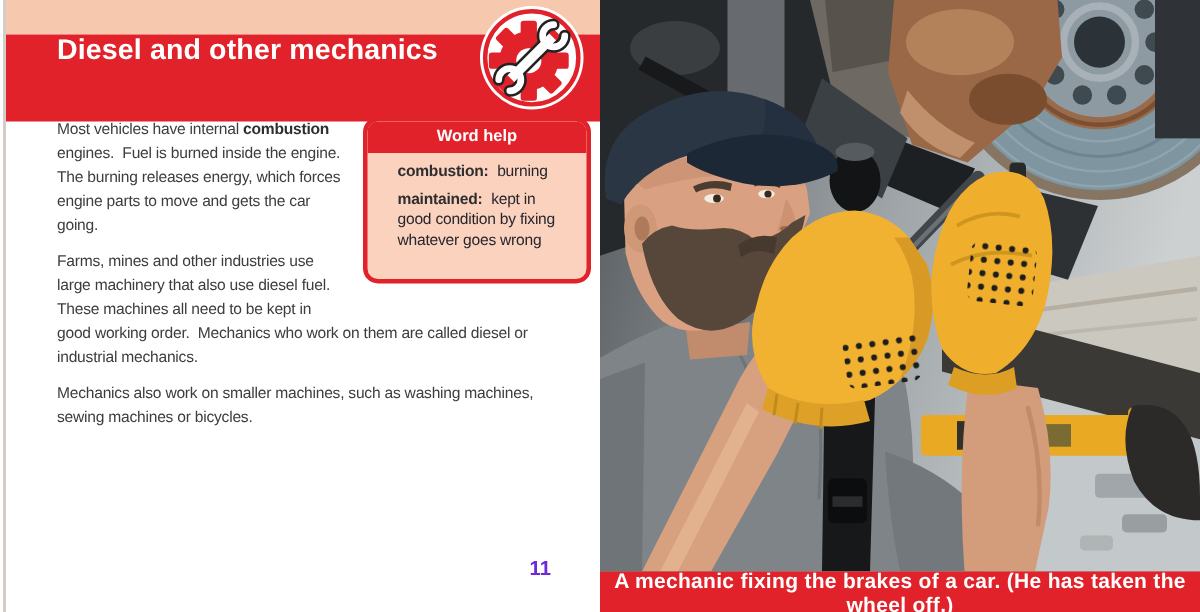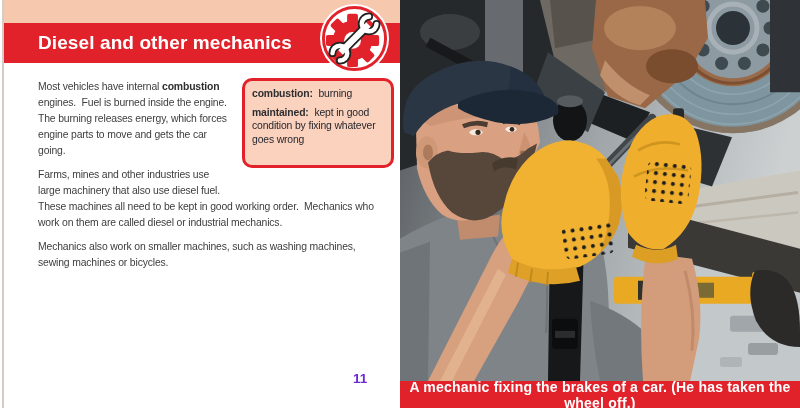--- a/index.html
+++ b/index.html
@@ -7,39 +7,39 @@
     width:800px;height:408px;position:relative;overflow:hidden;
     background:#ffffff;
     font-family:"Liberation Sans","DejaVu Sans",sans-serif;
     -webkit-font-smoothing:antialiased;
   }
   .spread{position:absolute;inset:0;}
 
   
   .page-left{position:absolute;left:0;top:0;width:400px;height:408px;background:#fff;}
   .band-pink{position:absolute;left:0;top:0;width:100%;height:23px;background:var(--pink,#f6c8ae);}
-  .band-red{position:absolute;left:0;top:23px;width:100%;height:40px;background:var(--red,#e2222b);
-    display:flex;align-items:center;box-sizing:border-box;padding-left:38px;}
+  .band-red{position:absolute;left:0;top:23px;width:100%;height:58px;background:var(--red,#e2222b);
+    display:flex;box-sizing:border-box;padding-left:38px;}
   .page-title{margin:0;color:#fff;font-size:19px;font-weight:bold;letter-spacing:0.1px;}
   .spine-white{position:absolute;left:0;top:0;width:2px;height:408px;background:#ffffff;z-index:6;}
   .spine-gray{position:absolute;left:2px;top:0;width:2px;height:408px;background:#d4ccc6;z-index:6;}
 
   .gear-badge{position:absolute;left:319px;top:3px;width:71px;height:71px;z-index:5;}
 
   .content{position:absolute;left:38px;top:79px;width:356px;
     font-size:10.4px;line-height:16px;letter-spacing:-0.15px;color:#3d3d3f;}
   .content p{margin:0 14px 8px 0;white-space:pre-wrap;}
   .content b{color:#2e2e30;}
 
   .wordhelp{float:right;width:152px;margin:-1px 0 18px 12px;
     border:3px solid var(--red,#e2222b);border-radius:10px;
     background:var(--wordhelp_bg,#fbd2bd);overflow:hidden;box-sizing:border-box;}
   .wh-header{background:var(--red,#e2222b);color:#fff;font-weight:bold;font-size:11px;
     text-align:center;padding:2px 0 3px;letter-spacing:0;}
-  .wh-body{padding:6px 7px 7px;}
+  .wh-body{padding:6px 20px 7px;}
   .wh-body p{margin:0 0 5px;font-size:10.4px;line-height:13.5px;letter-spacing:-0.15px;
     color:#26262e;white-space:normal;}
   .wh-body p:last-child{margin-bottom:12px;}
   .wh-body b{margin-right:3px;}
 
   .pagenum{position:absolute;left:353px;top:371px;font-size:13.5px;font-weight:bold;color:#6d28d9;}
 
   
   .page-right{position:absolute;left:400px;top:0;width:400px;height:408px;background:#9aa0a4;}
   .photo{position:absolute;left:0;top:0;width:400px;height:381px;display:block;}
@@ -83,20 +83,21 @@
           <path d="M30.7,62.3 A7.5,7.5 0 1 1 41.3,62.3" fill="none" stroke="#222222" stroke-width="8" stroke-linecap="round"></path>
           <line x1="36" y1="16" x2="36" y2="56" stroke="#ffffff" stroke-width="6.5"></line>
           <path d="M41.3,9.7 A7.5,7.5 0 1 1 30.7,9.7" fill="none" stroke="#ffffff" stroke-width="4.5" stroke-linecap="round"></path>
           <path d="M30.7,62.3 A7.5,7.5 0 1 1 41.3,62.3" fill="none" stroke="#ffffff" stroke-width="4.5" stroke-linecap="round"></path>
         </g>
       </svg>
     </div>
 
     <div class="content">
       <aside class="wordhelp">
+        <div class="wh-header">Word help</div>
         <div class="wh-body">
           <p><b>combustion:</b> <span>burning</span></p>
           <p><b>maintained:</b> <span>kept in good condition by fixing whatever goes wrong</span></p>
         </div>
       </aside>
 
       <p><span>Most vehicles have internal </span><b>combustion</b><span> engines.  Fuel is burned inside the engine.  The burning releases energy, which forces engine parts to move and gets the car going.</span></p>
       <p>Farms, mines and other industries use large machinery that also use diesel fuel.  These machines all need to be kept in good working order.  Mechanics who work on them are called diesel or industrial mechanics.</p>
       <p>Mechanics also work on smaller machines, such as washing machines, sewing machines or bicycles.</p>
     </div>

